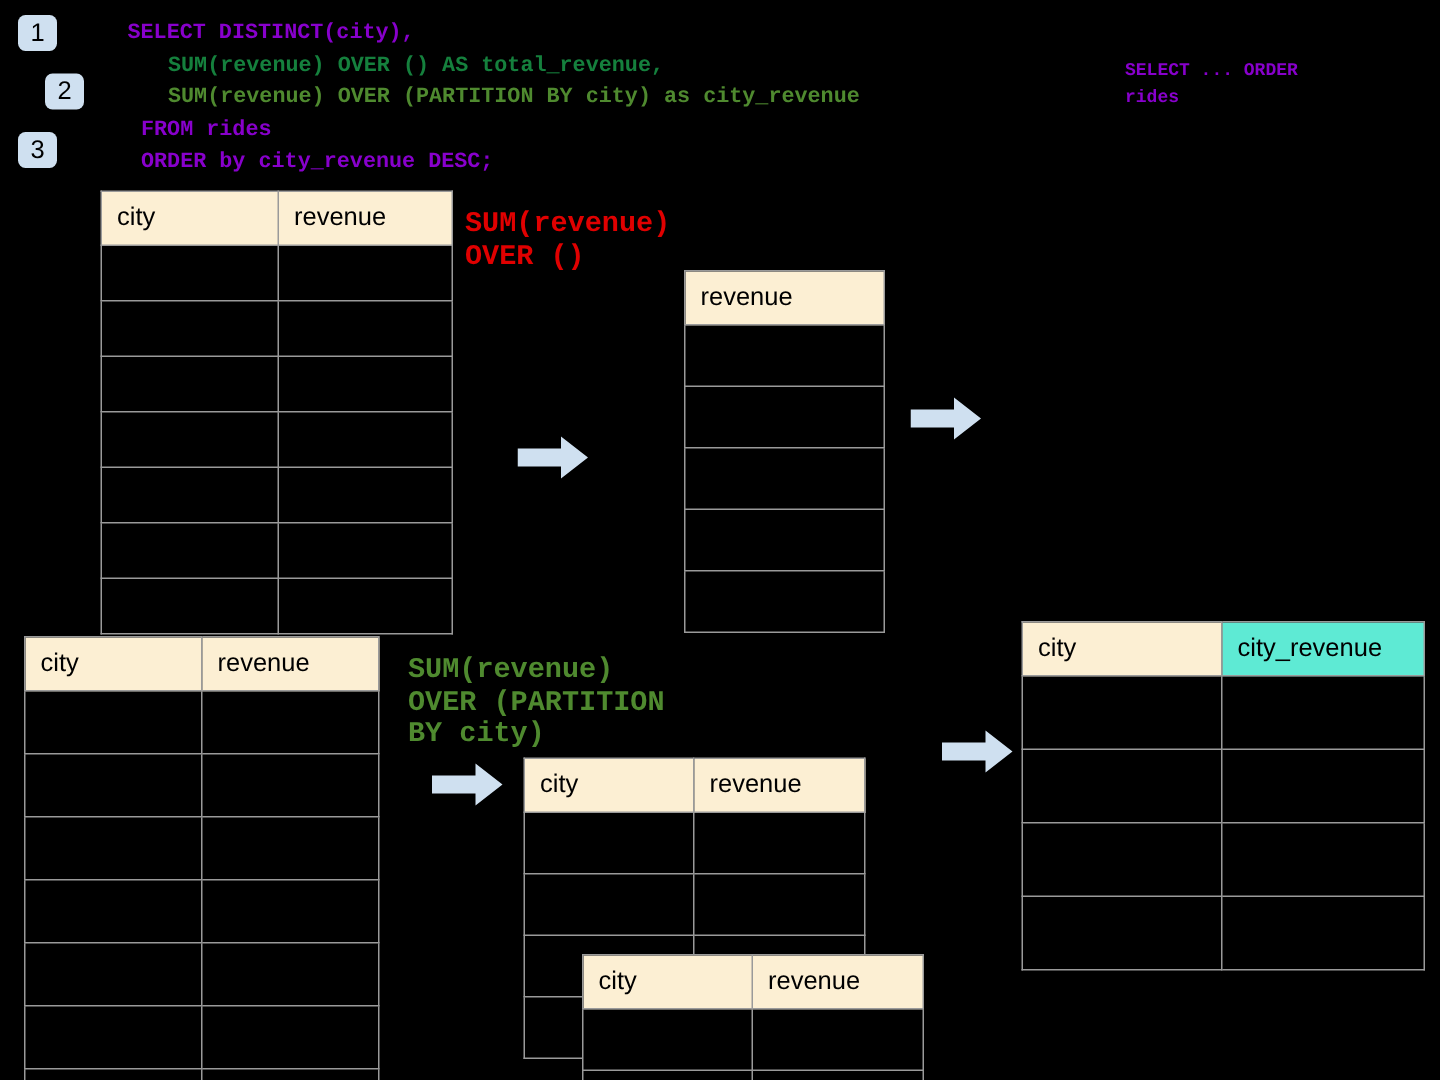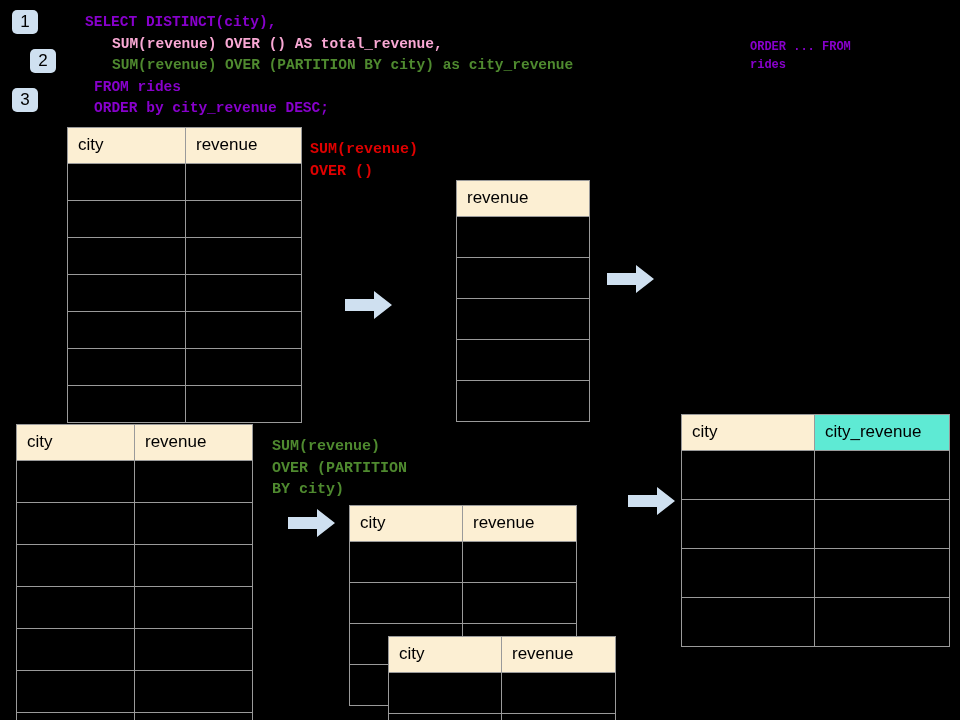--- a/index.html
+++ b/index.html
@@ -34,28 +34,28 @@
   .sql {
     position: absolute;
     font-family: "Liberation Mono", monospace;
     font-size: 14.5px;
     line-height: 21.5px;
     white-space: pre;
     font-weight: bold;
   }
   .sql-line { white-space: pre; }
   .c-purple { color: #8800cc; }
-  .c-red    { color: #f9a8d4; }
+  .c-red    { color: #15803d; }
   .c-green  { color: #4f8a2f; }
 
   
   .annot {
     position: absolute;
     font-family: "Liberation Mono", monospace;
-    font-size: 15px;
+    font-size: 19px;
     line-height: 21.5px;
     font-weight: bold;
     white-space: pre;
   }
   .annot-sm {
     position: absolute;
     font-family: "Liberation Mono", monospace;
     font-size: 12px;
     line-height: 18px;
     font-weight: bold;
@@ -101,21 +101,21 @@
 <div id="canvas">
 
   <div id="badges">
       <div class="badge" style="left: 12px; top: 10px; background: rgb(207, 224, 240);">1</div>
       <div class="badge" style="left: 30px; top: 49px; background: rgb(207, 224, 240);">2</div>
       <div class="badge" style="left: 12px; top: 88px; background: rgb(207, 224, 240);">3</div>
     </div>
 
   <div class="sql" id="sql-block" style="left: 85px; top: 12px;"><div class="sql-line c-purple" style="padding-left: 0px;">SELECT DISTINCT(city),</div><div class="sql-line c-red" style="padding-left: 27px;">SUM(revenue) OVER () AS total_revenue,</div><div class="sql-line c-green" style="padding-left: 27px;">SUM(revenue) OVER (PARTITION BY city) as city_revenue</div><div class="sql-line c-purple" style="padding-left: 9px;">FROM rides</div><div class="sql-line c-purple" style="padding-left: 9px;">ORDER by city_revenue DESC;</div></div>
 
-  <div class="annot-sm" id="annot-select-from" style="left: 750px; top: 38px; color: rgb(136, 0, 204);">ORDER ... FROM
+  <div class="annot-sm" id="annot-select-from" style="left: 750px; top: 38px; color: rgb(136, 0, 204);">SELECT ... ORDER
 rides</div>
 
   <div class="annot" id="annot-sum-over-empty" style="left: 310px; top: 139px; color: rgb(224, 0, 0);">SUM(revenue)
 OVER ()</div>
 
   <div class="annot" id="annot-sum-over-partition" style="left: 272px; top: 436px; color: rgb(79, 138, 47);">SUM(revenue)
 OVER (PARTITION
 BY city)</div>
 
   <div id="tables">

